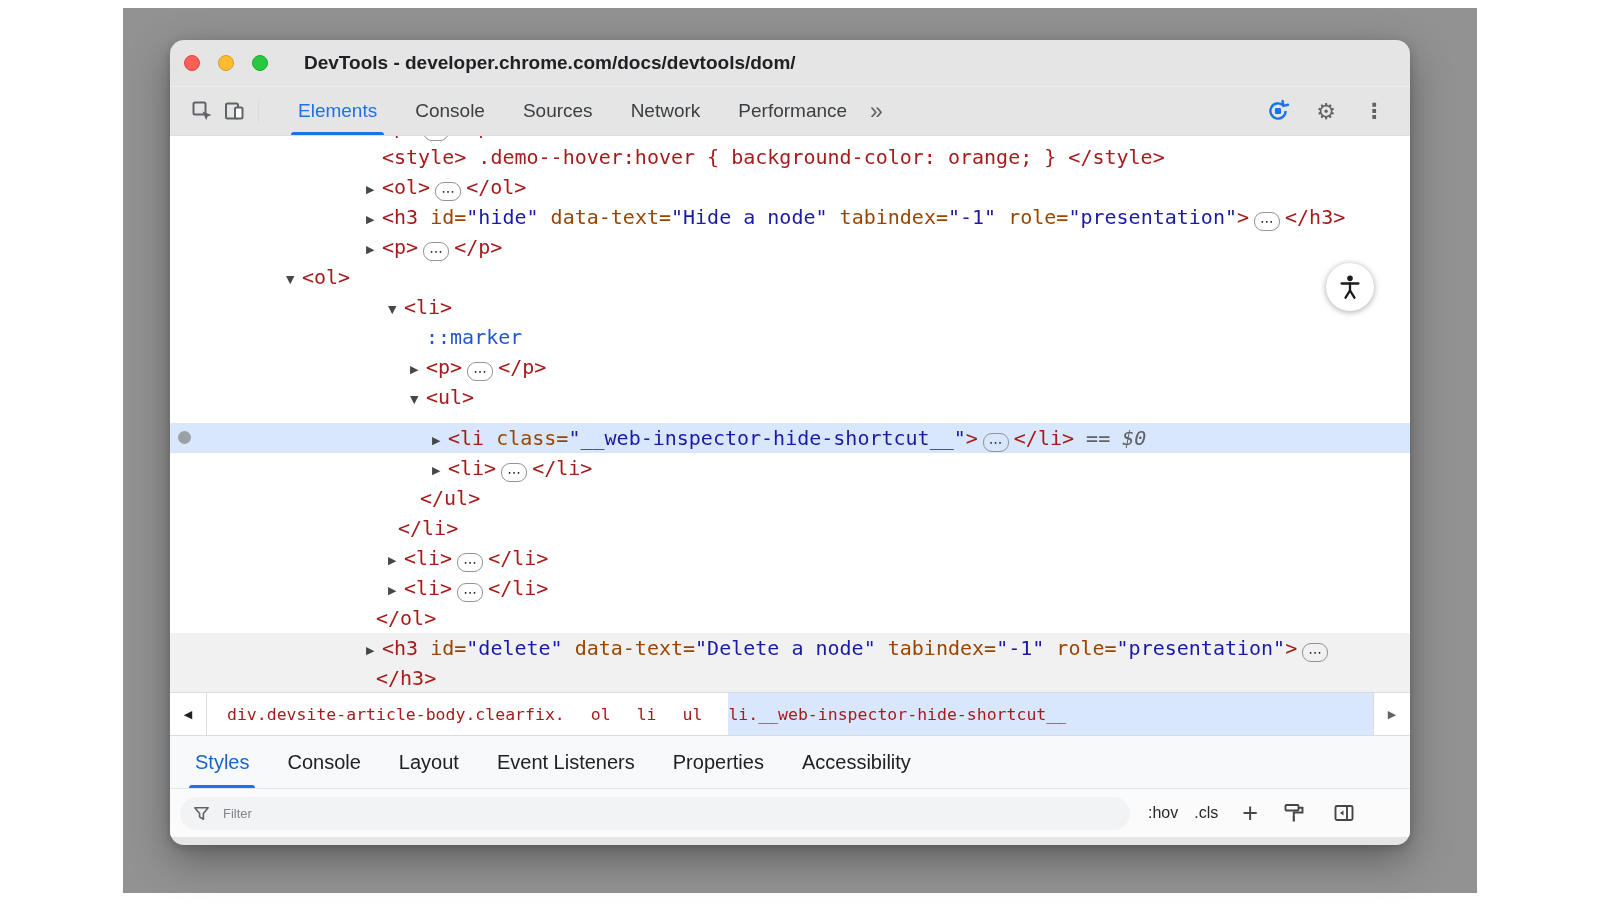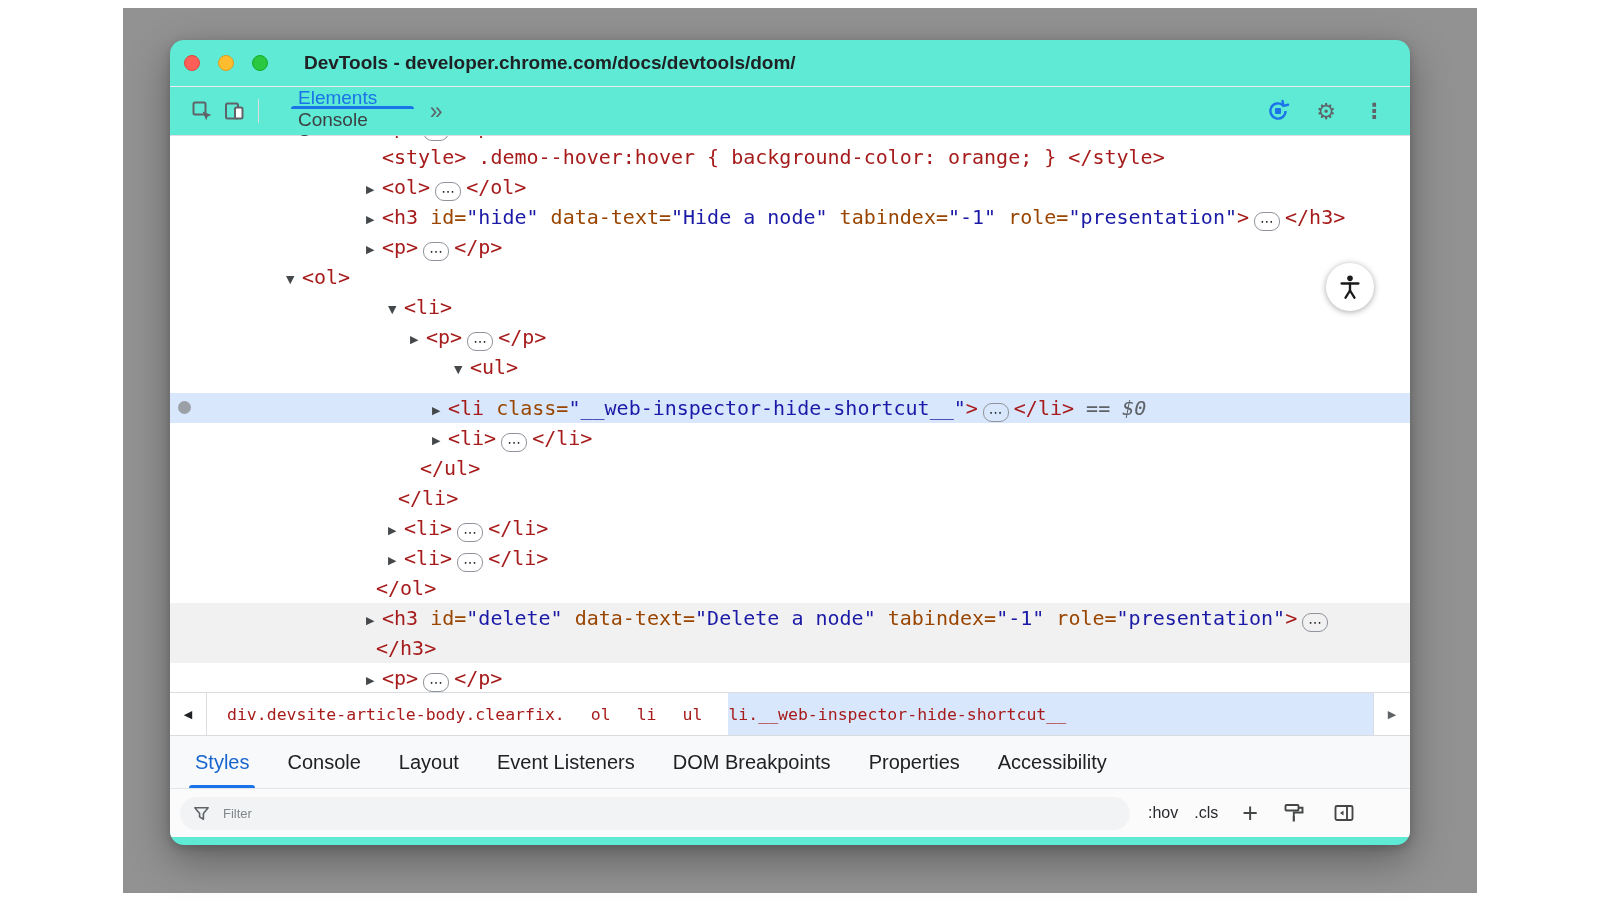--- a/index.html
+++ b/index.html
@@ -3,36 +3,36 @@
 <meta charset="utf-8">
 <style>
   html,body{margin:0;padding:0;}
   body{
     width:1600px;height:920px;position:relative;overflow:hidden;
     background:#ffffff;font-family:"Liberation Sans", sans-serif;
   }
   .mat{position:absolute;left:123px;top:8px;width:1354px;height:885px;background:#929292;}
   .window{
     position:absolute;left:170px;top:40px;width:1240px;height:805px;
-    background:#5eead4;border-radius:14px;overflow:hidden;
+    background:#e5e5e5;border-radius:14px;overflow:hidden;
     box-shadow:0 14px 40px rgba(0,0,0,.35), 0 3px 10px rgba(0,0,0,.18);
     display:flex;flex-direction:column;box-sizing:border-box;padding-bottom:8px;
   }
   
   .titlebar{height:46px;flex:none;display:flex;align-items:center;border-bottom:1px solid #ececec;}
   .light{width:16px;height:16px;border-radius:50%;flex:none;}
   .light.red{margin-left:14px;background:#ff5f57;border:1px solid #e0443e;box-sizing:border-box;}
   .light.yellow{margin-left:18px;background:#febc2e;border:1px solid #d89e24;box-sizing:border-box;}
   .light.green{margin-left:18px;background:#28c840;border:1px solid #1aab29;box-sizing:border-box;}
   .title{margin-left:36px;font-size:19px;font-weight:700;color:#202124;}
   
   .toolbar{height:48px;flex:none;display:flex;align-items:center;border-bottom:1px solid #dcdde0;padding-left:16px;}
   .tb-icon{width:32px;height:32px;display:flex;align-items:center;justify-content:center;color:#5f6368;flex:none;cursor:default;}
   .tb-sep{width:1px;height:24px;background:#dadce0;margin:0 6px 0 8px;flex:none;}
-  .tabs{display:flex;height:100%;margin-left:14px;flex-direction:column;}
+  .tabs{display:flex;height:100%;margin-left:14px;}
   .tab{height:100%;display:flex;align-items:center;padding:0 19px;font-size:19px;color:#3c4043;position:relative;}
   .tab.active{color:#1a73e8;font-weight:500;}
   .tab.active::after{content:"";position:absolute;left:12px;right:12px;bottom:0;height:3px;background:#1a73e8;border-radius:3px 3px 0 0;}
   .chev{font-size:23px;color:#5f6368;margin-left:4px;width:34px;}
   .tb-right{margin-left:auto;display:flex;align-items:center;gap:16px;padding-right:20px;}
   .glyph-gear{font-size:22px;font-family:"DejaVu Sans",sans-serif;}
   .glyph-kebab{font-size:21px;font-weight:700;font-family:"DejaVu Sans",sans-serif;}
   
   .dom-area{flex:1;position:relative;overflow:hidden;background:#fff;}
   .row{
@@ -138,22 +138,23 @@
 
   <div class="dom-area">
     <div id="dom-rows">
         <div class="row clip-top" style="padding-left: 196px;"><span class="arrow">▶</span><span class="tk-tag">&lt;p&gt;</span><span class="dots"></span><span class="tk-tag">&lt;/p&gt;</span></div>
         <div class="row" style="padding-left: 196px;"><span class="arrow"></span><span class="tk-tag">&lt;style&gt;</span><span class="tk-tag"> .demo--hover:hover { background-color: orange; } </span><span class="tk-tag">&lt;/style&gt;</span></div>
         <div class="row" style="padding-left: 196px;"><span class="arrow">▶</span><span class="tk-tag">&lt;ol&gt;</span><span class="dots"></span><span class="tk-tag">&lt;/ol&gt;</span></div>
         <div class="row" style="padding-left: 196px;"><span class="arrow">▶</span><span class="tk-tag">&lt;h3</span><span class="tk-attr"> id=</span><span class="tk-val">"hide"</span><span class="tk-attr"> data-text=</span><span class="tk-val">"Hide a node"</span><span class="tk-attr"> tabindex=</span><span class="tk-val">"-1"</span><span class="tk-attr"> role=</span><span class="tk-val">"presentation"</span><span class="tk-tag">&gt;</span><span class="dots"></span><span class="tk-tag">&lt;/h3&gt;</span></div>
         <div class="row" style="padding-left: 196px;"><span class="arrow">▶</span><span class="tk-tag">&lt;p&gt;</span><span class="dots"></span><span class="tk-tag">&lt;/p&gt;</span></div>
         <div class="row" style="padding-left: 116px;"><span class="arrow">▼</span><span class="tk-tag">&lt;ol&gt;</span></div>
         <div class="row" style="padding-left: 218px;"><span class="arrow">▼</span><span class="tk-tag">&lt;li&gt;</span></div>
+        <div class="row" style="padding-left: 240px;"><span class="arrow"></span><span class="tk-pseudo">::marker</span></div>
         <div class="row" style="padding-left: 240px;"><span class="arrow">▶</span><span class="tk-tag">&lt;p&gt;</span><span class="dots"></span><span class="tk-tag">&lt;/p&gt;</span></div>
-        <div class="row" style="padding-left: 240px; margin-left: 44px;"><span class="arrow">▼</span><span class="tk-tag">&lt;ul&gt;</span></div>
+        <div class="row" style="padding-left: 240px;"><span class="arrow">▼</span><span class="tk-tag">&lt;ul&gt;</span></div>
         <div class="row selected" style="padding-left: 262px;"><span class="row-bullet"></span><span class="arrow">▶</span><span class="tk-tag">&lt;li</span><span class="tk-attr"> class=</span><span class="tk-val">"__web-inspector-hide-shortcut__"</span><span class="tk-tag">&gt;</span><span class="dots"></span><span class="tk-tag">&lt;/li&gt;</span><span class="tk-eq"> == </span><span class="tk-dollar">$0</span></div>
         <div class="row" style="padding-left: 262px;"><span class="arrow">▶</span><span class="tk-tag">&lt;li&gt;</span><span class="dots"></span><span class="tk-tag">&lt;/li&gt;</span></div>
         <div class="row" style="padding-left: 250px;"><span class="tk-tag">&lt;/ul&gt;</span></div>
         <div class="row" style="padding-left: 228px;"><span class="tk-tag">&lt;/li&gt;</span></div>
         <div class="row" style="padding-left: 218px;"><span class="arrow">▶</span><span class="tk-tag">&lt;li&gt;</span><span class="dots"></span><span class="tk-tag">&lt;/li&gt;</span></div>
         <div class="row" style="padding-left: 218px;"><span class="arrow">▶</span><span class="tk-tag">&lt;li&gt;</span><span class="dots"></span><span class="tk-tag">&lt;/li&gt;</span></div>
         <div class="row" style="padding-left: 206px;"><span class="tk-tag">&lt;/ol&gt;</span></div>
         <div class="row hovered" style="padding-left: 196px;"><span class="arrow">▶</span><span class="tk-tag">&lt;h3</span><span class="tk-attr"> id=</span><span class="tk-val">"delete"</span><span class="tk-attr"> data-text=</span><span class="tk-val">"Delete a node"</span><span class="tk-attr"> tabindex=</span><span class="tk-val">"-1"</span><span class="tk-attr"> role=</span><span class="tk-val">"presentation"</span><span class="tk-tag">&gt;</span><span class="dots"></span></div>
         <div class="row hovered" style="padding-left: 206px;"><span class="tk-tag">&lt;/h3&gt;</span></div>
         <div class="row" style="padding-left: 196px;"><span class="arrow">▶</span><span class="tk-tag">&lt;p&gt;</span><span class="dots"></span><span class="tk-tag">&lt;/p&gt;</span></div>
@@ -181,21 +182,20 @@
         <div class="crumb selected">li.__web-inspector-hide-shortcut__</div>
       </div>
     <div class="crumb-nav right">▶</div>
   </div>
 
   <div class="panel-tabs" id="panel-tabs">
       <div class="ptab active">Styles</div>
       <div class="ptab">Console</div>
       <div class="ptab">Layout</div>
       <div class="ptab">Event Listeners</div>
-      <div class="ptab">DOM Breakpoints</div>
       <div class="ptab">Properties</div>
       <div class="ptab">Accessibility</div>
     </div>
 
   <div class="filter-bar">
     <div class="filter-pill">
       <span>
         <svg width="19" height="19" viewBox="0 0 20 20" fill="none" stroke="#5f6368" stroke-width="1.7" stroke-linejoin="round">
           <path d="M3 4 H17 L12 10 V16 L8 13.5 V10 Z"></path>
         </svg>

